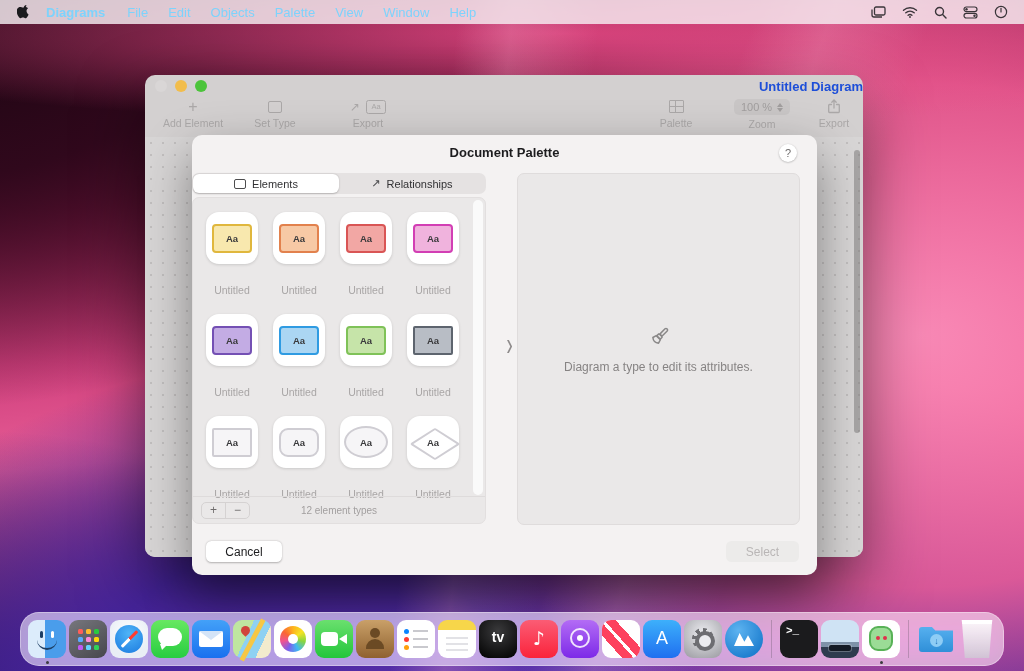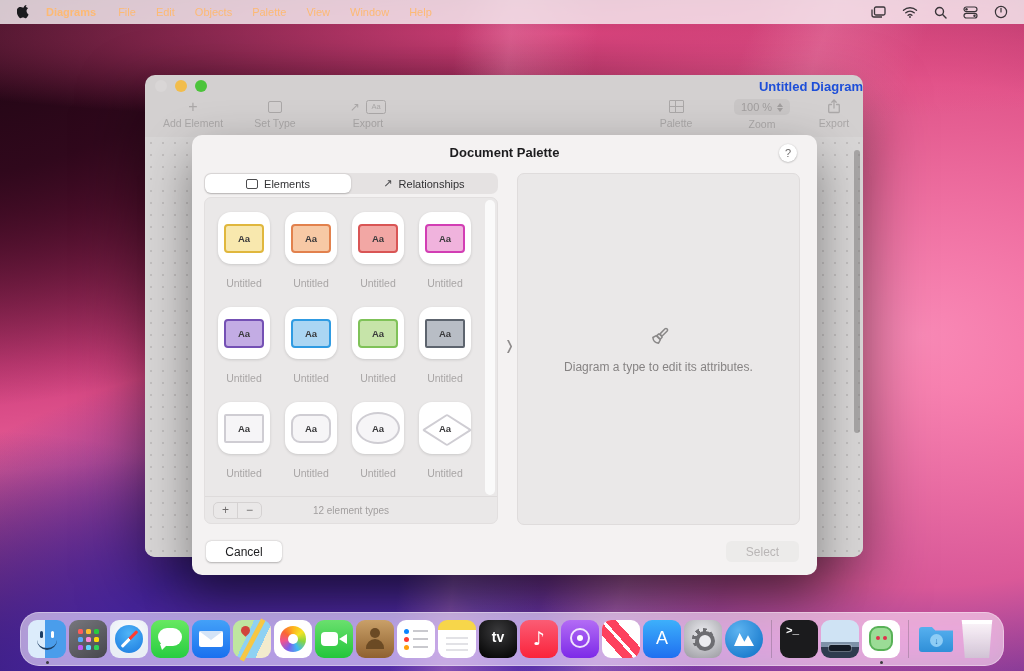--- a/index.html
+++ b/index.html
@@ -17,21 +17,21 @@
       radial-gradient(620px 420px at -2% 108%, #1c0e50 0%, rgba(28,14,80,0) 70%),
       linear-gradient(175deg, #470c28 0%, #8c1c4a 28%, #cf3f7c 48%, #e85e97 62%, #c44b88 78%, #5d2f9f 93%, #3f1f7e 100%);}
   .wallpaper::after{content:'';position:absolute;inset:0;
     background:
       linear-gradient(96deg, transparent 42%, rgba(255,170,205,.28) 47%, transparent 55%),
       linear-gradient(110deg, transparent 60%, rgba(255,190,215,.22) 66%, transparent 74%);}
 
   
   .menubar{position:absolute;left:0;top:0;right:0;height:24px;
     background:rgba(243,239,241,.82);backdrop-filter:blur(18px) saturate(1.5);
-    display:flex;align-items:center;font-size:11px;color:#fdba74;z-index:50;}
+    display:flex;align-items:center;font-size:13px;color:#7dd3fc;z-index:50;}
   .mb-left{display:flex;align-items:center;gap:2px;padding-left:12px;}
   .mb-apple{width:22px;display:flex;justify-content:center;align-items:center;}
   .mb-app{font-weight:700;padding:0 10px;}
   .mb-item{padding:0 10px;}
   .mb-right{margin-left:auto;display:flex;align-items:center;gap:16px;padding-right:16px;}
   .mb-icon{display:flex;align-items:center;justify-content:center;opacity:.85;}
 
   
   .window{position:absolute;left:145px;top:75px;width:718px;height:482px;border-radius:10px;
     background:#d3d0d0;box-shadow:0 28px 65px rgba(0,0,0,.5);z-index:10;}
@@ -68,21 +68,21 @@
     background:rgba(118,115,115,.5);}
 
   
   .dialog{position:absolute;left:192px;top:135px;width:625px;height:440px;border-radius:10px;
     background:#f4f2f2;box-shadow:0 20px 50px rgba(0,0,0,.42);z-index:20;font-size:12px;}
   .dlg-title{position:absolute;top:10px;left:0;right:0;text-align:center;
     font-size:13px;font-weight:700;color:#1c1c1e;}
   .help-btn{position:absolute;top:9px;right:20px;width:18px;height:18px;border-radius:50%;
     background:#fff;box-shadow:0 .5px 2px rgba(0,0,0,.3);display:flex;align-items:center;
     justify-content:center;font-size:11px;color:#6e6b6b;}
-  .left-panel{position:absolute;left:12px;top:38px;width:294px;}
+  .left-panel{position:absolute;left:0;top:38px;width:294px;}
   .segmented{display:flex;height:19px;background:#e5e2e2;border-radius:7px;padding:1px;}
   .segment{flex:1;display:flex;align-items:center;justify-content:center;gap:6px;
     font-size:11px;color:#323234;border-radius:6px;}
   .segment.selected{background:#fff;box-shadow:0 .5px 2px rgba(0,0,0,.22);}
   .seg-rect-icon{width:10px;height:8px;border:1.4px solid #4c4c4e;border-radius:2px;}
   .seg-arrow-icon{font-size:11px;color:#4c4c4e;}
   .type-list{position:relative;margin-top:3px;height:327px;background:#eae8e8;
     border-radius:7px;border:1px solid #e2dfdf;box-sizing:border-box;overflow:hidden;}
   .list-scrolltrack{position:absolute;top:2px;right:2px;bottom:28px;width:10px;
     border-radius:5px;background:#fafafa;}
@@ -93,21 +93,21 @@
   .swatch{position:relative;width:36px;height:25px;border:2px solid var(--bc);
     background:var(--fc);border-radius:4px;display:flex;align-items:center;justify-content:center;}
   .swatch .aa{position:relative;z-index:1;font-size:9.5px;font-weight:700;color:#3a3a3c;}
   .shape-rect{border-radius:2px;}
   .shape-roundrect-large{border-radius:9px;}
   .shape-ellipse{border-radius:50%;width:40px;height:28px;}
   .shape-diamond{border-color:transparent;background:transparent;}
   .shape-diamond::before{content:'';position:absolute;left:50%;top:50%;width:24px;height:24px;
     margin:-12px 0 0 -12px;border:2px solid var(--bc);background:var(--fc);border-radius:2px;
     transform:scaleX(1.28) scaleY(.82) rotate(45deg);}
-  .type-label{margin-top:13px;font-size:10.5px;color:#a9a6a6;}
+  .type-label{margin-top:20px;font-size:10.5px;color:#a9a6a6;}
   .list-footer{position:absolute;left:0;right:0;bottom:0;height:26px;border-top:1px solid #dedbdb;
     display:flex;align-items:center;}
   .addremove{display:flex;margin-left:8px;border:1px solid #d5d2d2;border-radius:5px;height:15px;}
   .ar-btn{width:23px;display:flex;align-items:center;justify-content:center;
     font-size:12px;color:#6f6c6c;}
   .ar-btn + .ar-btn{border-left:1px solid #d5d2d2;}
   .count-label{position:absolute;left:0;right:0;text-align:center;font-size:10px;color:#a29f9f;}
   .right-panel{position:absolute;left:325px;top:38px;width:283px;height:352px;
     background:#eae8e8;border:1px solid #dfdcdc;border-radius:7px;box-sizing:border-box;
     display:flex;flex-direction:column;align-items:center;justify-content:center;gap:10px;}

